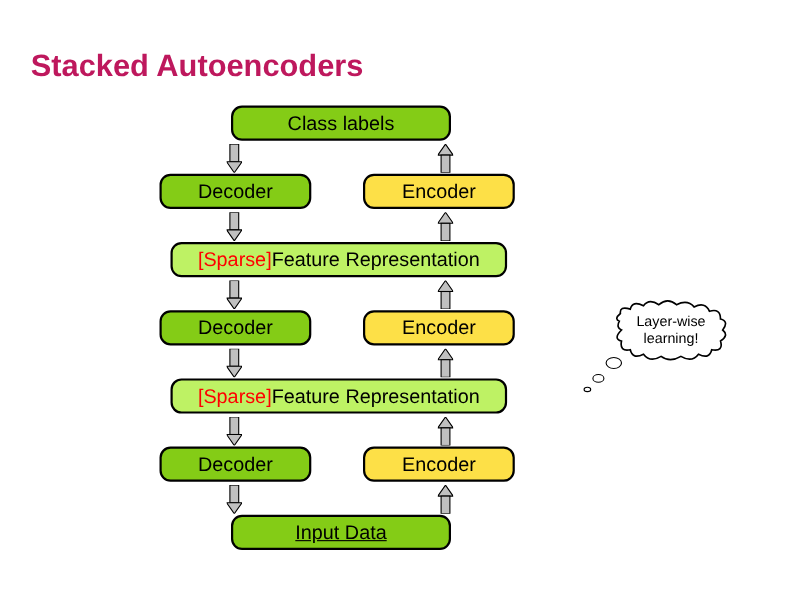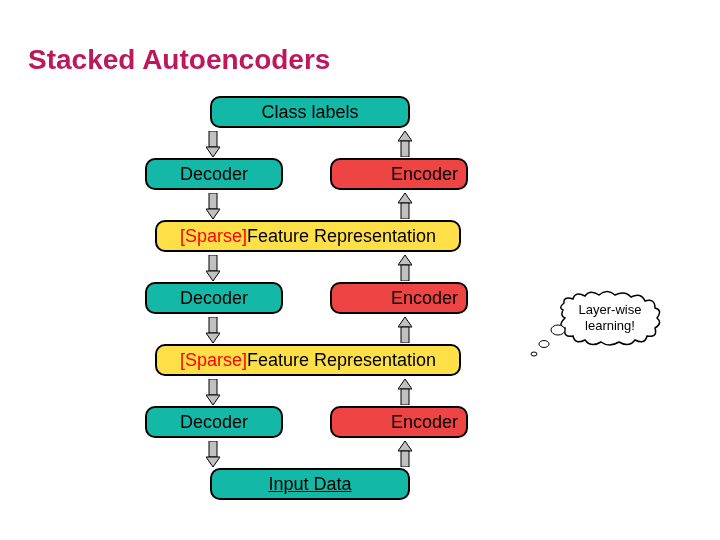--- a/index.html
+++ b/index.html
@@ -21,23 +21,23 @@
   .box {
     position: absolute;
     border: 2px solid #000;
     border-radius: 10px;
     display: flex;
     align-items: center;
     justify-content: center;
     font-size: 18px;
     padding: 4px 8px;
   }
-  .gray { background: #14b8a6; }
-  .orange { background: #ef4444; justify-content: flex-end; }
-  .white { background: #fde047; }
+  .gray { background: #84cc16; }
+  .orange { background: #fde047; }
+  .white { background: #bef264; }
   .sparse-word { color: #ff0000; }
   .arrow {
     position: absolute;
     width: 14px;
     height: 20px;
   }
   .arrow svg { display: block; }
   .cloud {
     position: absolute;
     width: 110px;
@@ -117,21 +117,21 @@
     </svg>
 </div>
 
 <div class="box gray" style="top:282px; left:145px; width:138px; height:32px;">
   <span>Decoder</span>
 </div>
 <div class="box orange" style="top:282px; left:330px; width:138px; height:32px;">
   <span>Encoder</span>
 </div>
 
-<div class="cloud" style="top:288px; left:555px;">
+<div class="cloud" style="top:270px; left:555px;">
   <svg viewBox="0 0 110 60">
     <path d="M10,30 Q5,28 8,22 Q3,20 9,15 Q8,8 18,11 Q20,3 30,8 Q35,1 44,7 Q52,0 60,7 Q70,2 76,9 Q86,4 90,13 Q100,10 100,20 Q108,22 102,30 Q108,35 100,40 Q103,50 92,48 Q90,57 80,52 Q74,60 64,54 Q54,60 46,54 Q36,60 30,52 Q20,57 18,48 Q8,50 10,40 Q2,38 10,30 Z" fill="#fff" stroke="#000" stroke-width="1.5"></path>
   </svg>
   <span>Layer-wise learning!</span>
 </div>
 
 <svg style="position:absolute; top:322px; left:530px;" width="40" height="40">
   <ellipse cx="28" cy="8" rx="7" ry="5" fill="#fff" stroke="#000"></ellipse>
   <ellipse cx="14" cy="22" rx="5" ry="3.5" fill="#fff" stroke="#000"></ellipse>
   <ellipse cx="4" cy="32" rx="3" ry="2" fill="#fff" stroke="#000"></ellipse>

